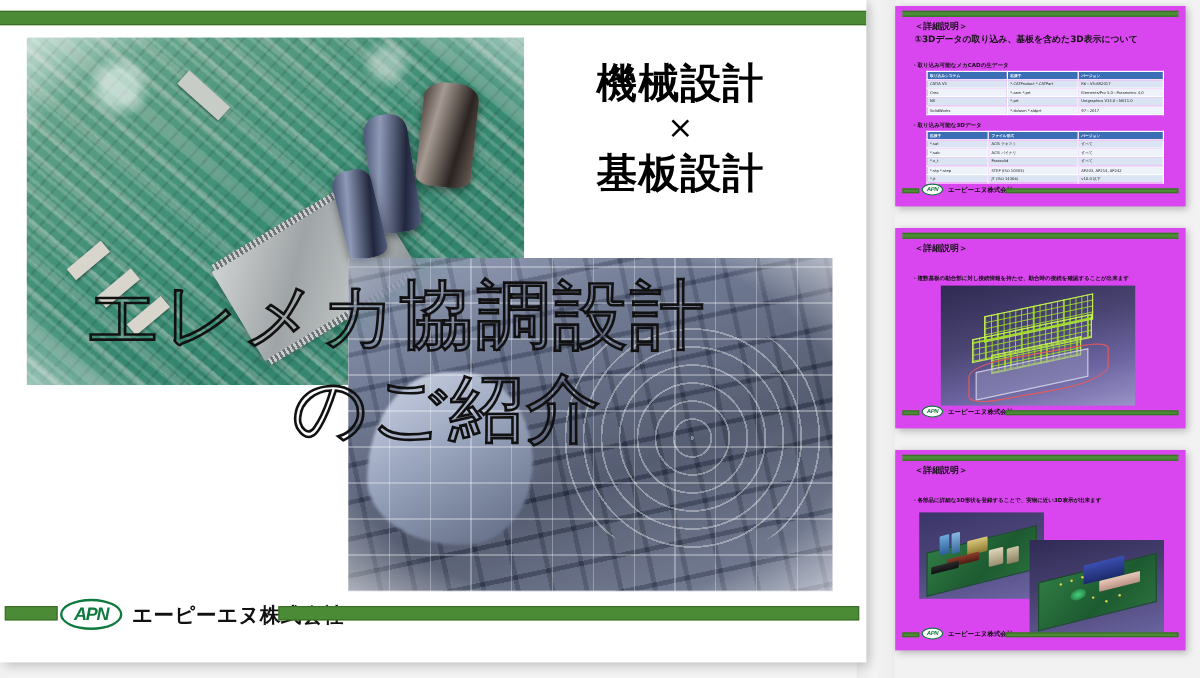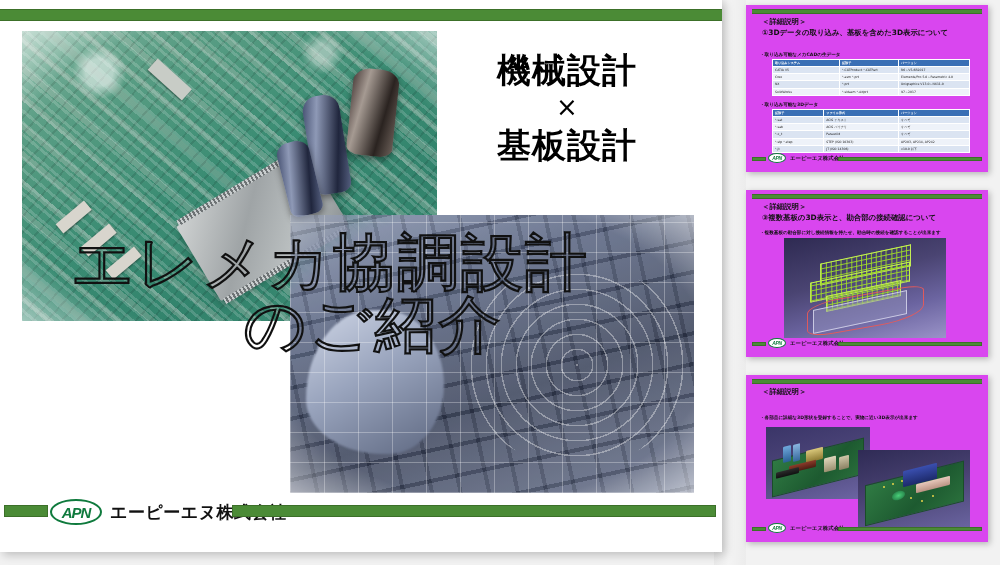--- a/index.html
+++ b/index.html
@@ -121,21 +121,21 @@
   .hero-title {
     position: absolute; left: 0; top: 232px; width: 660px;
     text-align: center; pointer-events: none;
     font-family: "DejaVu Sans", "Liberation Sans", sans-serif;
     font-weight: 400; line-height: 1.0;
     color: transparent;
     -webkit-text-stroke: 2.2px #111;
     letter-spacing: 2px;
   }
   .hero-title .l1 { font-size: 62px; display: block; }
-  .hero-title .l2 { font-size: 62px; display: block; margin-top: 0; margin-left: 86px; }
+  .hero-title .l2 { font-size: 62px; display: block; margin-top: 16px; margin-left: 86px; }
 
   
   .footbar { position: absolute; left: 0; bottom: 30px; width: 722px; height: 22px; }
   .footbar .seg-l {
     position: absolute; left: 4px; top: 5px; width: 44px; height: 12px;
     background: #4b8b36; border: 1px solid #3c7029;
   }
   .footbar .seg-r {
     position: absolute; left: 232px; top: 5px; right: 6px; height: 12px;
     background: #4b8b36; border: 1px solid #3c7029;
@@ -417,21 +417,20 @@
       <div class="lm">APN</div>
       <div class="lt">エーピーエヌ株式会社</div>
       <div class="sr"></div>
     </div>
   </div>
 
   <div class="thumb t2">
     <div class="t-top"></div>
     <div class="t-title">
       <div>＜詳細説明＞</div>
-      <div>③複数基板の3D表示と、勘合部の接続確認について</div>
     </div>
     <div class="t-bullet" style="top:40px">・複数基板の勘合部に対し接続情報を持たせ、勘合時の接続を確認することが出来ます</div>
 
     <div class="render2">
       <div class="layer l1"></div>
       <div class="layer l2"></div>
       <div class="layer l3"></div>
       <div class="base"></div>
       <div class="wire"></div>
     </div>

